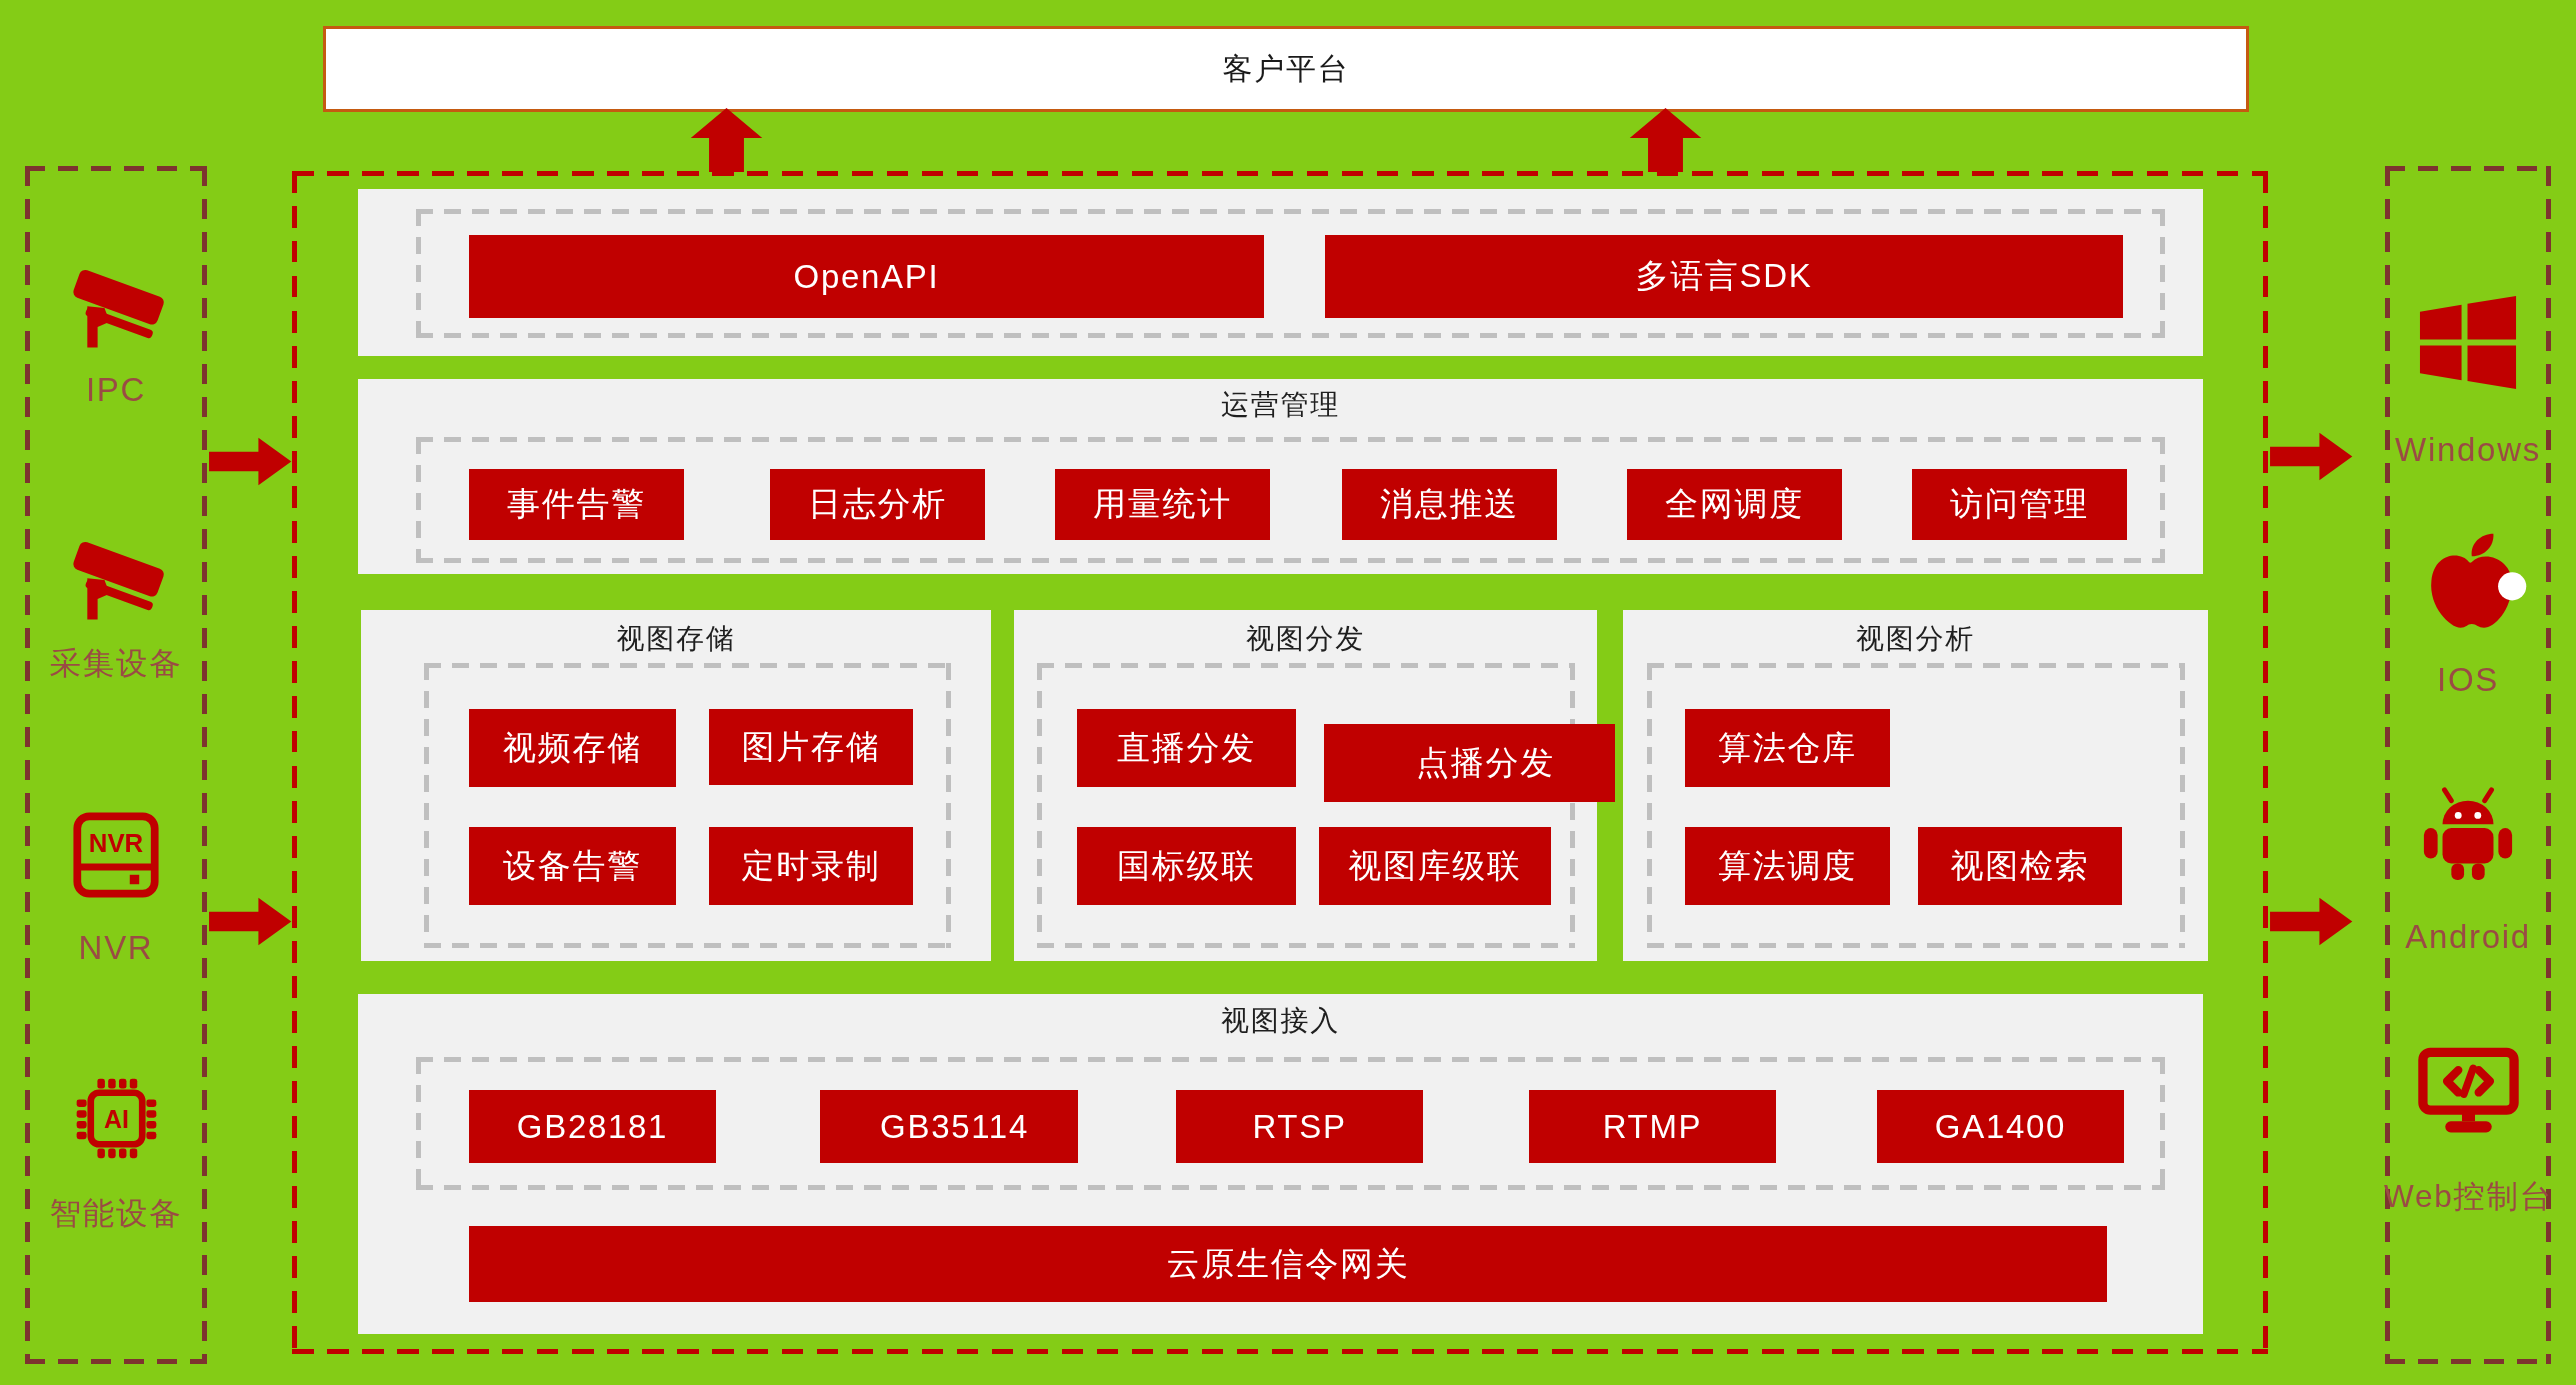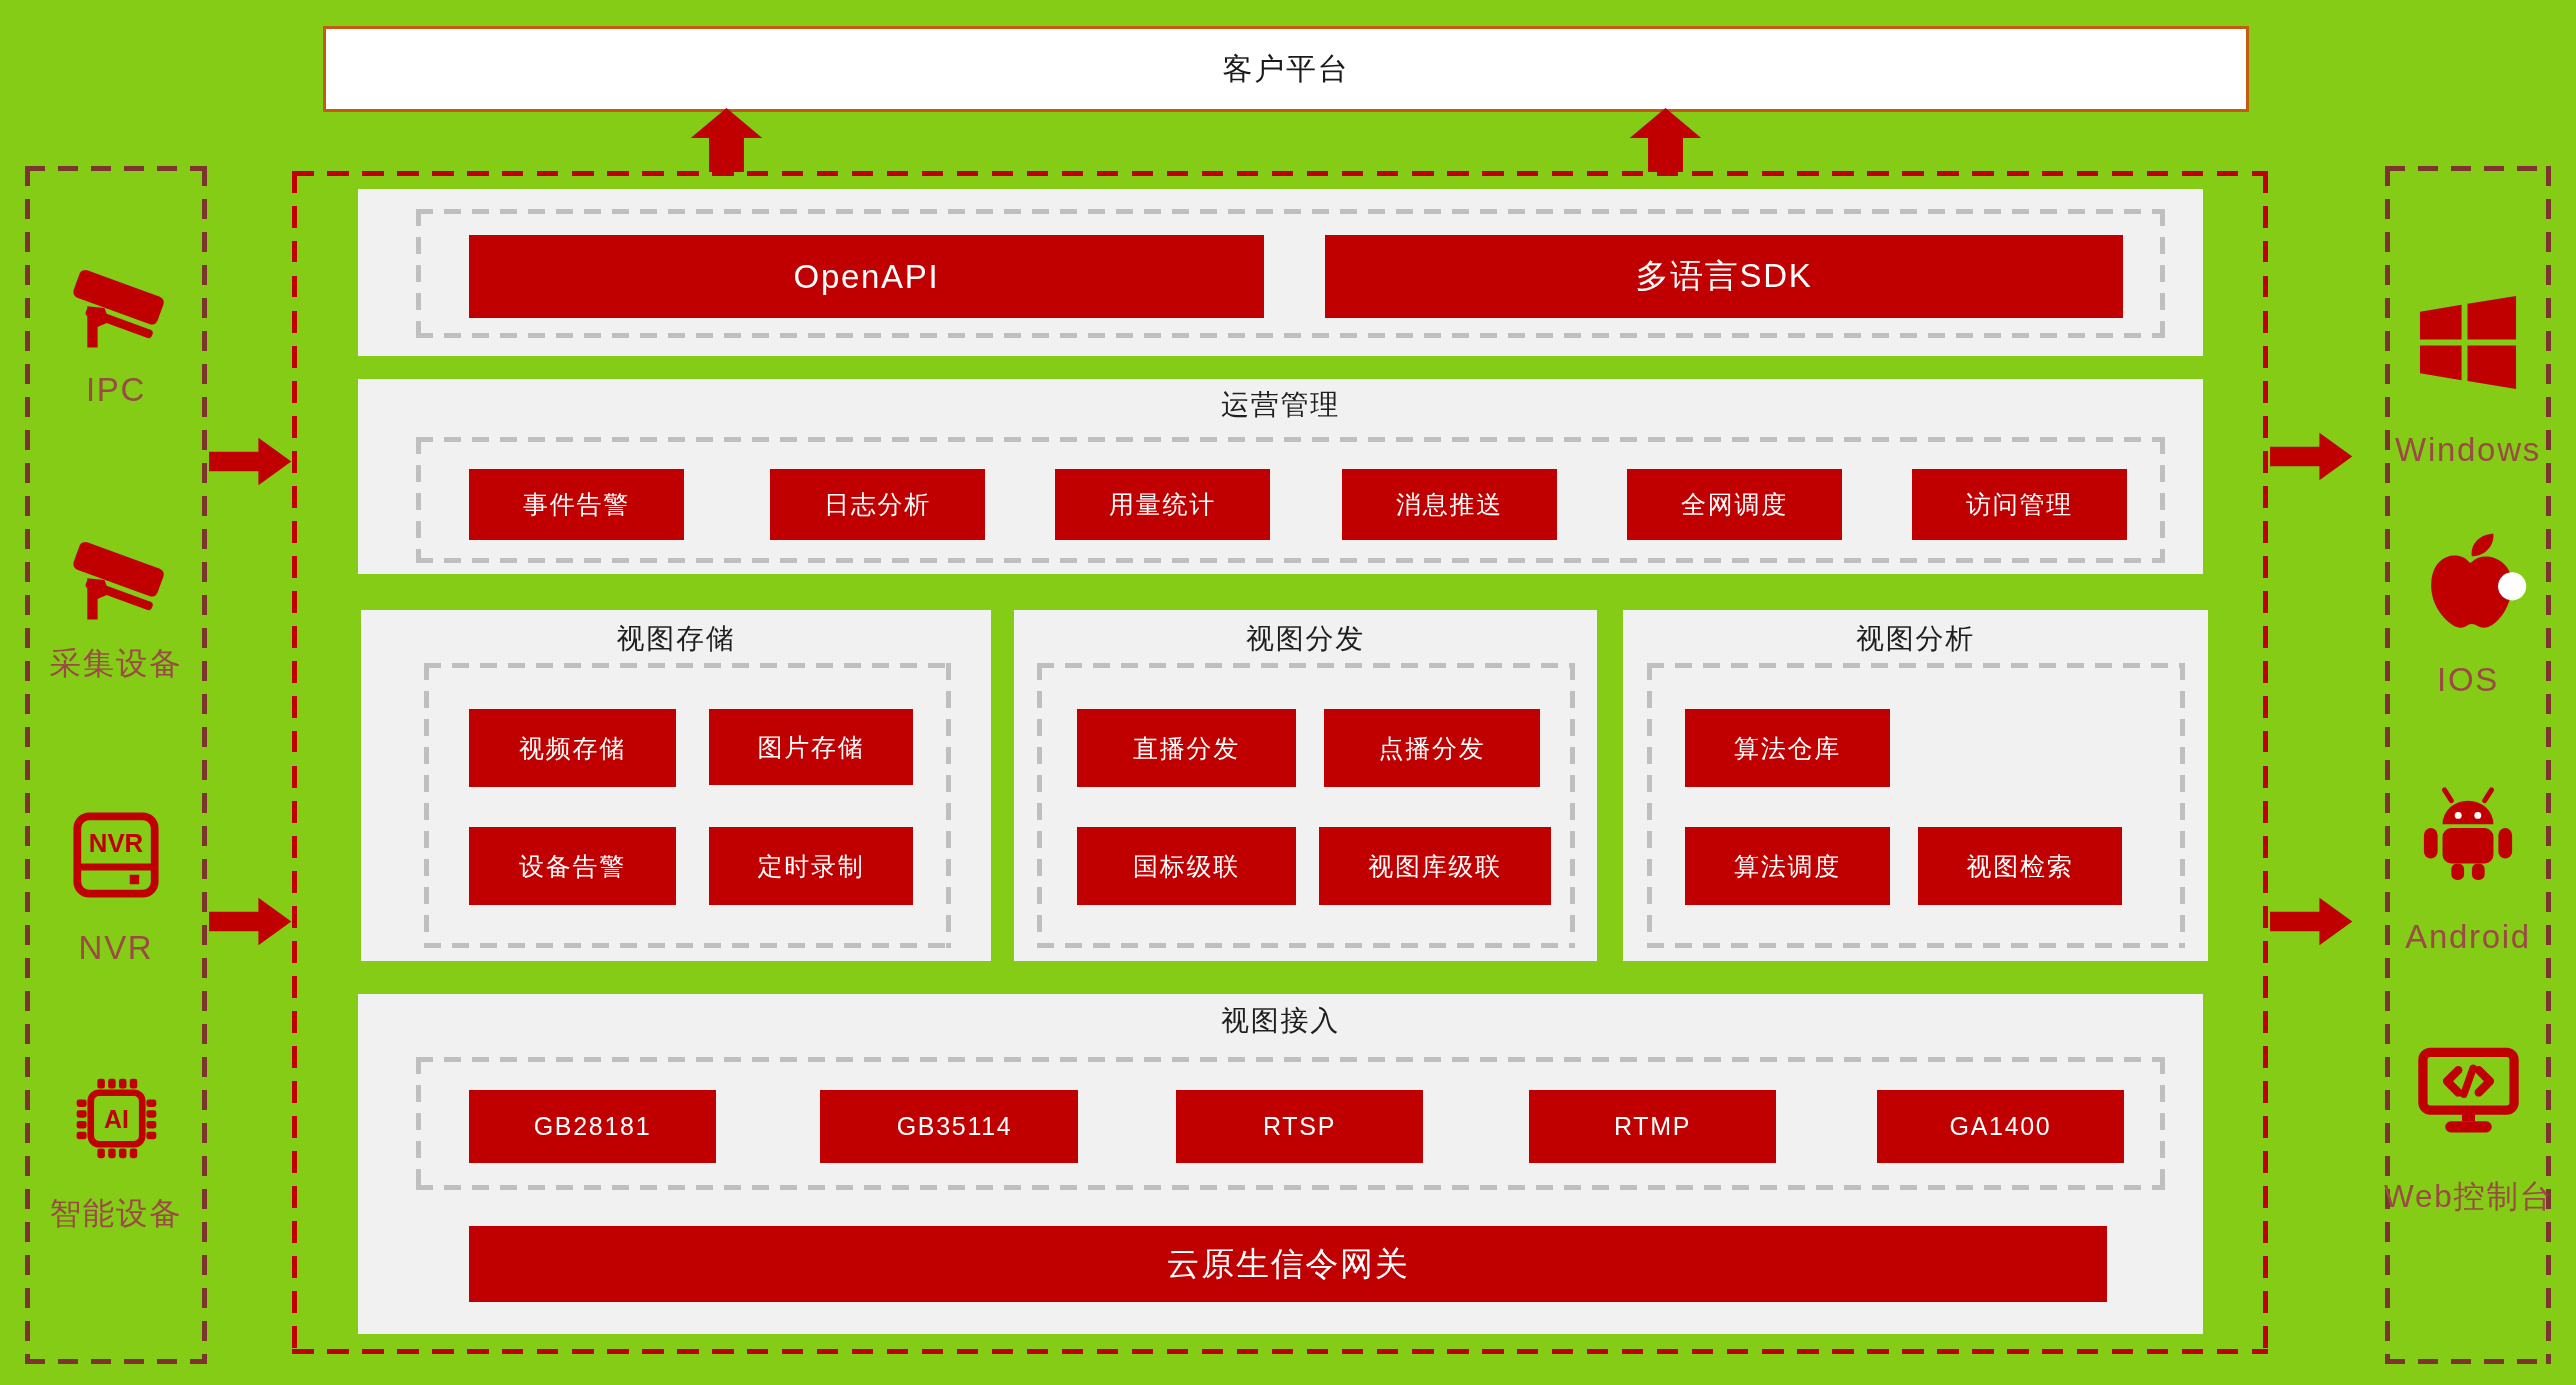--- a/index.html
+++ b/index.html
@@ -26,21 +26,21 @@
   .dash-gray{
     background:
       repeating-linear-gradient(90deg,#BFBFBF 0 16.6px,transparent 16.6px 28px) left top/100% 5px no-repeat,
       repeating-linear-gradient(90deg,#BFBFBF 0 16.6px,transparent 16.6px 28px) left bottom/100% 5px no-repeat,
       repeating-linear-gradient(180deg,#BFBFBF 0 16.6px,transparent 16.6px 28px) left top/5px 100% no-repeat,
       repeating-linear-gradient(180deg,#BFBFBF 0 16.6px,transparent 16.6px 28px) right top/5px 100% no-repeat;
   }
   .sec{position:absolute;background:#F1F1F1;}
   .btn{
     position:absolute;background:#C00000;color:#fff;display:flex;align-items:center;justify-content:center;
-    font-weight:300;font-size:25px;letter-spacing:1.7px;white-space:nowrap;
+    font-weight:300;font-size:33px;letter-spacing:1.7px;white-space:nowrap;
   }
   .btn.big{font-size:33px;}
   .sec-title{position:absolute;color:#1F1F1F;font-size:28px;text-align:center;letter-spacing:1.7px;}
   .side-label{
     position:absolute;color:#9A4B44;font-size:33px;font-weight:300;letter-spacing:1.7px;
     text-align:center;white-space:nowrap;
   }
   .platform{
     position:absolute;border:3.3px solid #C55A11;display:flex;align-items:center;justify-content:center;
     color:#1A1A1A;font-size:30px;letter-spacing:1.7px;background:#fff;
@@ -195,21 +195,21 @@
   <div class="abs dash-gray" style="left:424px;top:663px;width:527px;height:285px;"></div>
   <div class="btn" style="left:469px;top:709px;width:207px;height:78px;">视频存储</div>
   <div class="btn" style="left:709px;top:709px;width:204px;height:76px;">图片存储</div>
   <div class="btn" style="left:469px;top:827px;width:207px;height:78px;">设备告警</div>
   <div class="btn" style="left:709px;top:827px;width:204px;height:78px;">定时录制</div>
 
   <div class="sec" style="left:1014px;top:610px;width:583px;height:351px;"></div>
   <div class="sec-title" style="left:1014px;top:620px;width:583px;">视图分发</div>
   <div class="abs dash-gray" style="left:1037px;top:663px;width:538px;height:285px;"></div>
   <div class="btn" style="left:1077px;top:709px;width:219px;height:78px;">直播分发</div>
-  <div class="btn" style="left:1324px;top:709px;width:216px;height:78px;">点播分发</div>
+  <div class="btn" style="left:1324px;top:724px;width:259px;height:78px;padding-left:32px;">点播分发</div>
   <div class="btn" style="left:1077px;top:827px;width:219px;height:78px;">国标级联</div>
   <div class="btn" style="left:1319px;top:827px;width:232px;height:78px;">视图库级联</div>
 
   <div class="sec" style="left:1623px;top:610px;width:585px;height:351px;"></div>
   <div class="sec-title" style="left:1623px;top:620px;width:585px;">视图分析</div>
   <div class="abs dash-gray" style="left:1647px;top:663px;width:538px;height:285px;"></div>
   <div class="btn" style="left:1685px;top:709px;width:205px;height:78px;">算法仓库</div>
   <div class="btn" style="left:1685px;top:827px;width:205px;height:78px;">算法调度</div>
   <div class="btn" style="left:1918px;top:827px;width:204px;height:78px;">视图检索</div>
 

